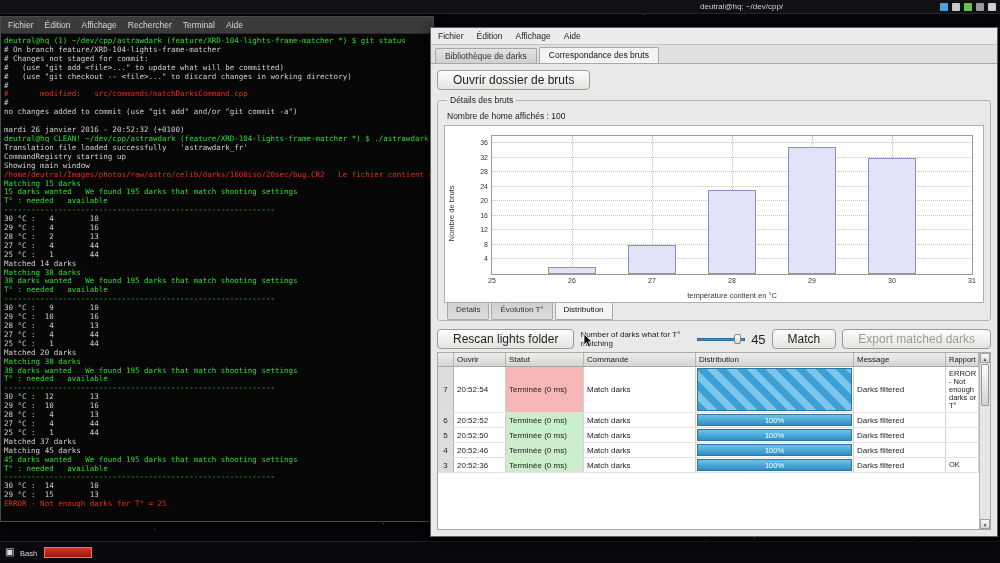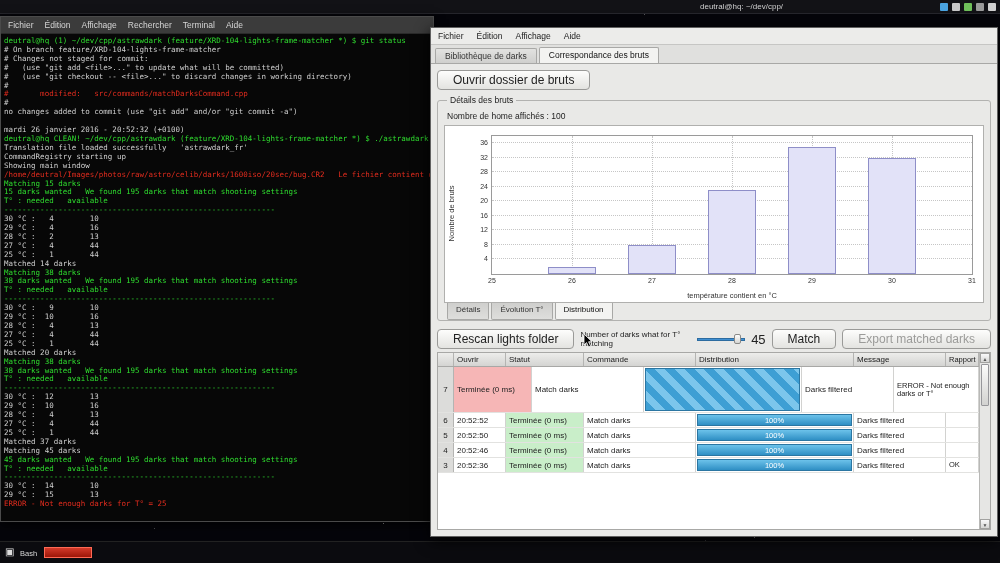--- a/index.html
+++ b/index.html
@@ -357,20 +357,21 @@
             <div class="jc c1">Ouvrir</div>
             <div class="jc c2">Statut</div>
             <div class="jc c3">Commande</div>
             <div class="jc c4">Distribution</div>
             <div class="jc c5">Message</div>
             <div class="jc c6">Rapport</div>
           </div>
         <div id="jbody">
             <div class="jrow tall">
               <div class="jc c0">7</div>
+              <div class="jc c1">20:52:54</div>
               <div class="jc c2 status-error">Terminée (0 ms)</div>
               <div class="jc c3">Match darks</div>
               <div class="jc c4 pcell">
                 <div class="pbar striped"></div>
               </div>
               <div class="jc c5">Darks filtered</div>
               <div class="jc c6">ERROR - Not enough darks or T°</div>
             </div>
             <div class="jrow">
               <div class="jc c0">6</div>

